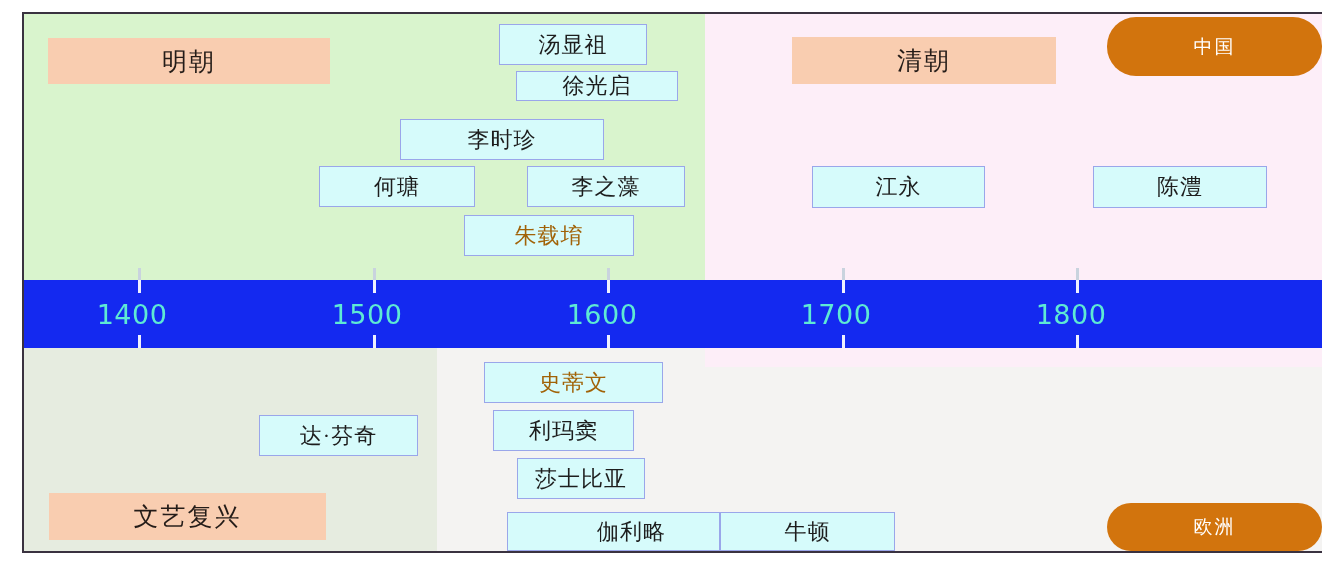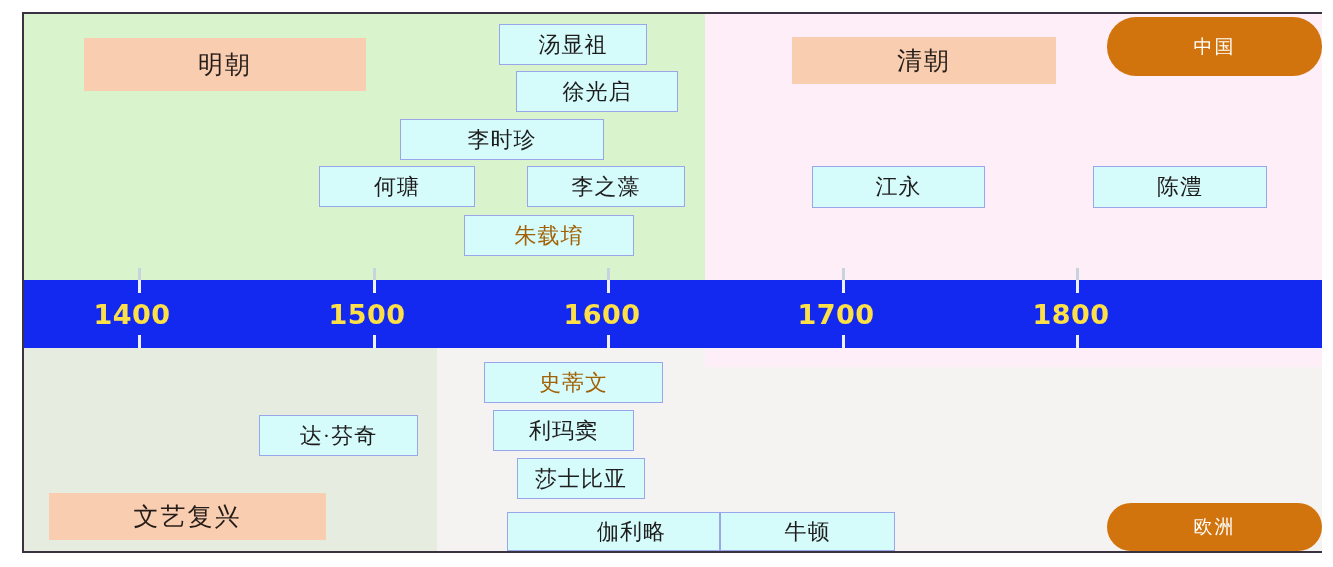--- a/index.html
+++ b/index.html
@@ -43,26 +43,25 @@
     width:3px;background:#eef0ff;
   }
   .tick.up{top:0;height:13px;}
   .tick.dn{bottom:0;height:13px;}
   .tick-out-up{
     position:absolute;width:3px;height:12px;background:#c9d3de;
   }
   .year-label{
     position:absolute;
     top:50%;transform:translate(-50%,-50%);
-    color:#fde047;
+    color:#5eead4;
     font-family:"DejaVu Sans","Liberation Sans",sans-serif;
     font-size:27px;
     letter-spacing:0.5px;
     white-space:nowrap;
-    font-weight:bold;
   }
 
   
   .person{
     position:absolute;
     background:#d6fbfb;
     border:1.5px solid #9aa6ea;
     box-sizing:border-box;
     display:flex;align-items:center;justify-content:center;
     color:#1d1d1d;
@@ -103,37 +102,37 @@
 <div id="stage">
   <div id="frame">
 
     <div class="band" id="china-green"></div>
     <div class="band" id="china-pink"></div>
 
     <div class="band" id="euro-green"></div>
     <div class="band" id="euro-gray"></div>
     <div class="band" id="euro-pinkstrip"></div>
 
-    <div class="era" style="left:24px;top:24px;width:282px;height:53px;margin-left:36px;">
+    <div class="era" style="left:24px;top:24px;width:282px;height:46px;">
       <span>明朝</span>
     </div>
 
     <div class="era" style="left:768px;top:23px;width:264px;height:47px;">
       <span>清朝</span>
     </div>
 
     <div class="region" style="left:1083px;top:3px;width:215px;height:59px;">
       <span>中国</span>
     </div>
 
     <div class="person" style="left:475px;top:10px;width:148px;height:41px;">
       <span>汤显祖</span>
     </div>
 
-    <div class="person" style="left:492px;top:57px;width:162px;height:41px;">
+    <div class="person" style="left:492px;top:57px;width:162px;height:30px;">
       <span>徐光启</span>
     </div>
 
     <div class="person" style="left:376px;top:105px;width:204px;height:41px;">
       <span>李时珍</span>
     </div>
 
     <div class="person" style="left:295px;top:152px;width:156px;height:41px;">
       <span>何瑭</span>
     </div>

